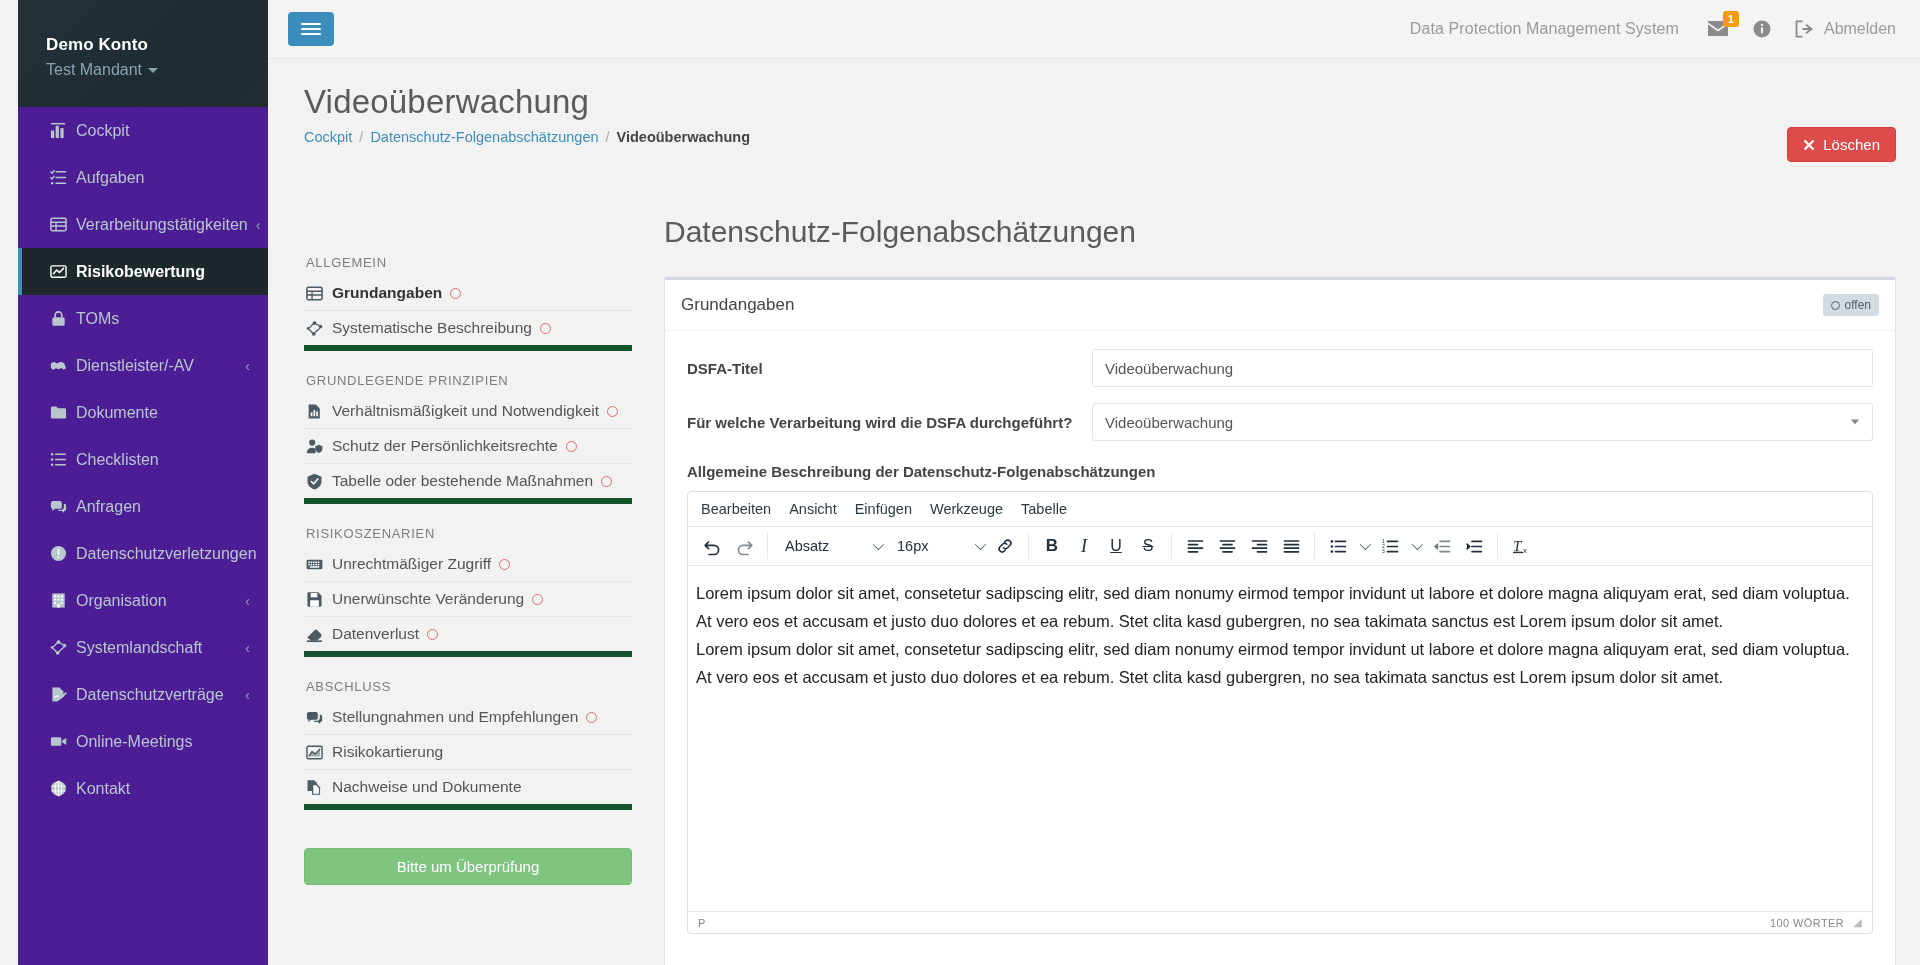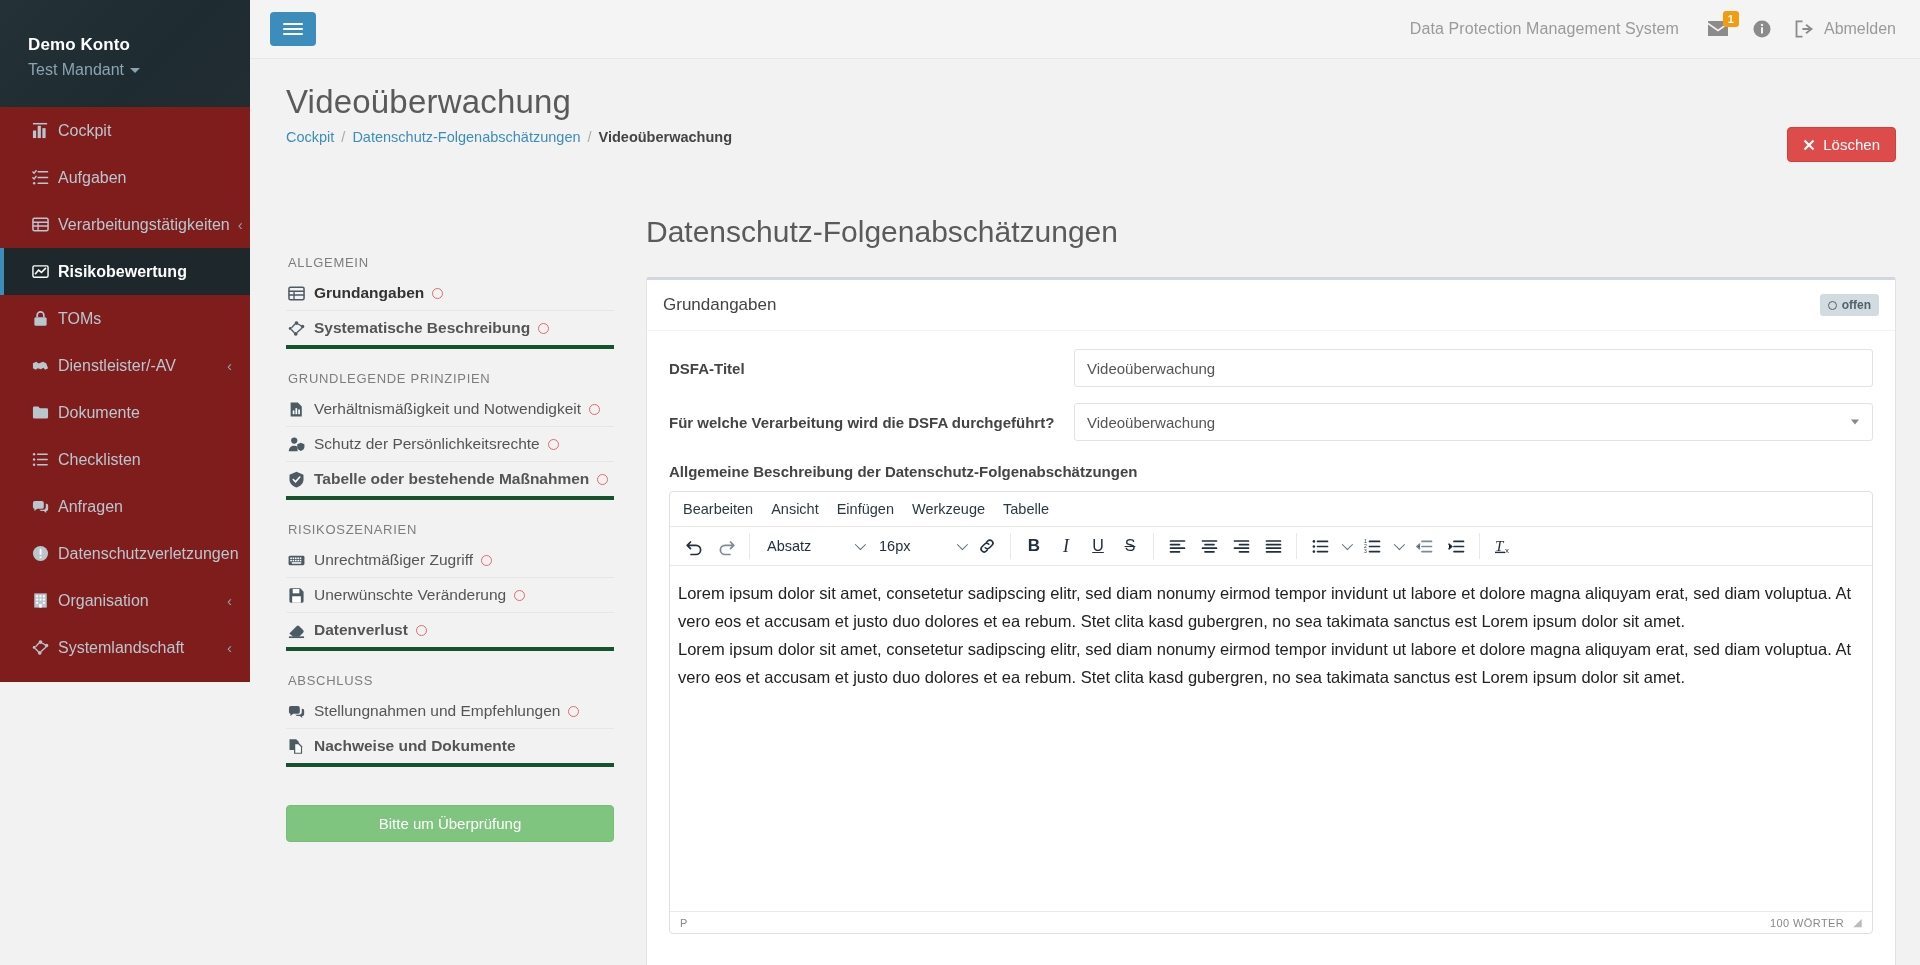--- a/index.html
+++ b/index.html
@@ -9,23 +9,24 @@
     overflow: hidden;
     font-family: "Liberation Sans", sans-serif;
     background: #f2f2f2;
     color: #444;
   }
   .app { display: flex; width: 1920px; height: 965px; }
 
   
   .sidebar {
     width: 250px; flex: 0 0 250px;
-    background: #7f1d1d;
-    height: 682px;
+    background: #4c1d95;
+    height: 965px;
     overflow: hidden;
+    margin-left: 18px;
   }
   .sb-user {
     padding: 34px 0 30px 28px;
     background: #1f2c33;
     background-image: linear-gradient(135deg, #243238 0%, #1e2b31 60%, #222d32 100%);
     height: 107px;
   }
   .sb-user-name {
     color: #ffffff; font-size: 17px; font-weight: bold;
     letter-spacing: .1px; line-height: 22px;
@@ -104,21 +105,21 @@
   .in-group-title {
     font-size: 13px; color: #7d7d7d; letter-spacing: .7px;
     margin: 0 0 6px 2px; font-weight: normal;
   }
   .in-group { margin-bottom: 22px; }
   .in-item {
     display: flex; align-items: center;
     padding: 7px 2px; font-size: 15.5px; color: #555;
     border-bottom: 1px solid #e6e6e6; cursor: pointer; line-height: 20px;
   }
-  .in-item:last-child { border-bottom: 4px solid #14532d; font-weight: bold; }
+  .in-item:last-child { border-bottom: 6px solid #14532d; }
   .in-item.current { font-weight: bold; color: #333; }
   .in-ico { width: 26px; flex: 0 0 26px; color: #4c5a63; display: flex; align-items: center; }
   .in-lbl { white-space: nowrap; }
   .status-ring {
     display: inline-block; width: 11px; height: 11px; margin-left: 8px;
     border: 1.6px solid #e06c6c; border-radius: 50%; vertical-align: -1px;
   }
   .btn-review {
     margin-top: 16px; width: 100%;
     background: #7fc47f; border: 1px solid #76bd76; color: #fff;
@@ -133,21 +134,21 @@
     background: #fff; border: 1px solid #e3e3e3; border-top: 3px solid #d2d6de;
     border-radius: 3px; min-height: 700px;
   }
   .card-head {
     display: flex; align-items: center; padding: 14px 16px;
     border-bottom: 1px solid #f4f4f4; height: 51px;
   }
   .card-head h3 { margin: 0; font-size: 17px; font-weight: normal; color: #444; flex: 1 1 auto; }
   .badge-open {
     background: #d2dce0; color: #50626b; font-size: 12px;
-    border-radius: 3px; padding: 4px 8px; display: flex; align-items: center; gap: 5px; font-weight: bold;
+    border-radius: 3px; padding: 4px 8px; display: flex; align-items: center; gap: 5px;
   }
   .badge-ring {
     display: inline-block; width: 9px; height: 9px;
     border: 1.4px solid #50626b; border-radius: 50%;
   }
   .card-body { padding: 18px 22px 10px 22px; }
 
   .form-row { display: flex; align-items: center; margin-bottom: 16px; }
   .form-label { width: 405px; flex: 0 0 405px; font-size: 15px; color: #444; font-weight: bold; }
   .form-ctrl { flex: 1 1 auto; position: relative; }
@@ -568,20 +569,30 @@
                     <path fill="currentColor" d="M1 5.2 a2 2 0 0 1 2 -2 H10.5 a2 2 0 0 1 2 2 V9.4 a2 2 0 0 1 -2 2 H5.5 L2.6 13.8 V11.4 H3 a2 2 0 0 1 -2 -2 Z"></path>
                     <path fill="currentColor" d="M7.6 12.4 H12 a2.6 2.6 0 0 0 2.6 -2.6 V6.2 H15.4 a1.7 1.7 0 0 1 1.7 1.7 V12 a1.7 1.7 0 0 1 -1.7 1.7 H15 V15.8 L12.6 13.7 H9.5 Z"></path>
                   </svg>
                 </span>
                 <span class="in-lbl">Stellungnahmen und Empfehlungen</span>
                 <span class="status-ring"></span>
               </div>
               <div class="in-item">
                 <span class="in-ico">
                   <svg width="17" height="17" viewBox="0 0 18 18">
+                    <rect x="1" y="2.4" width="16" height="13.2" rx="1.3" fill="none" stroke="currentColor" stroke-width="1.5"></rect>
+                    <path fill="currentColor" opacity=".45" d="M3 13.2 L6.4 8 L9.6 10.6 L14.9 5.4 V13.2 Z"></path>
+                    <path fill="none" stroke="currentColor" stroke-width="1.5" d="M3 13.2 L6.4 8 L9.6 10.6 L14.9 5.4"></path>
+                  </svg>
+                </span>
+                <span class="in-lbl">Risikokartierung</span>
+              </div>
+              <div class="in-item">
+                <span class="in-ico">
+                  <svg width="17" height="17" viewBox="0 0 18 18">
                     <path fill="currentColor" d="M1.6 1.2 H8.6 L11.4 4 V12.6 H1.6 Z"></path>
                     <path fill="currentColor" d="M6.4 5.4 H11.6 L14.9 8.7 V16.8 H6.4 Z"></path>
                     <path fill="#fff" d="M7.7 6.6 H10.9 L13.7 9.4 V15.6 H7.7 Z"></path>
                   </svg>
                 </span>
                 <span class="in-lbl">Nachweise und Dokumente</span>
               </div>
             </div>
           </div>
         <button class="btn-review">Bitte um Überprüfung</button>

